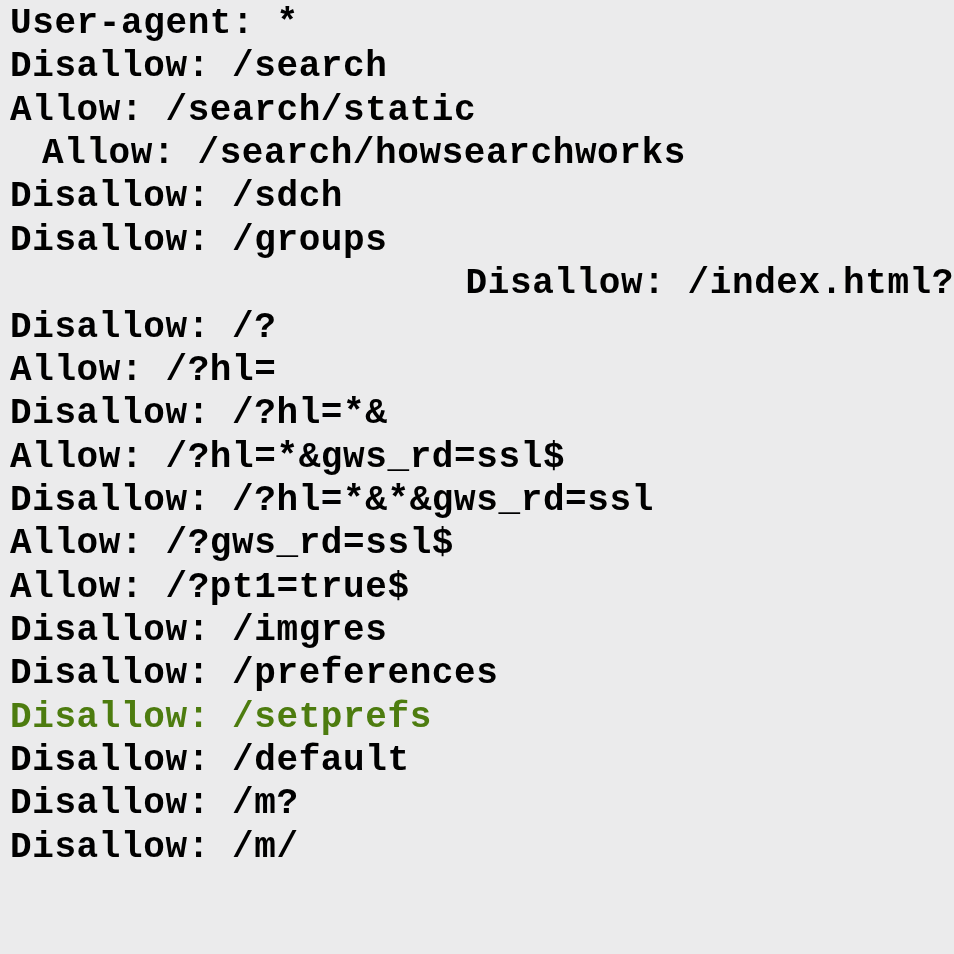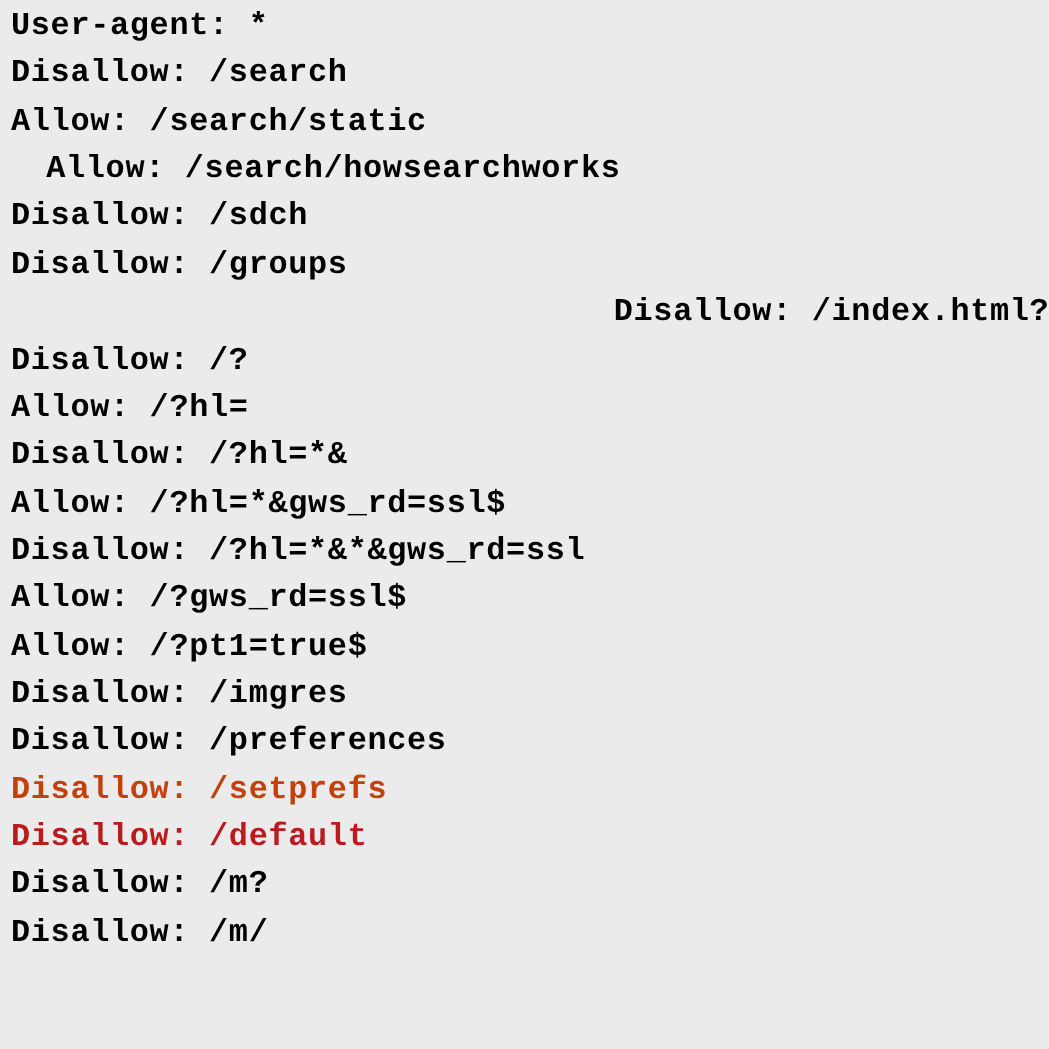--- a/index.html
+++ b/index.html
@@ -12,21 +12,21 @@
   }
   .text-viewport {
     box-sizing: border-box;
     width: 954px;
     height: 954px;
     padding: 2px 0 0 10px;
   }
   .robots-line {
     font-family: "Liberation Mono", "DejaVu Sans Mono", monospace;
     font-weight: bold;
-    font-size: 29px;
+    font-size: 36px;
     line-height: 43.36px;
     color: #000000;
     white-space: pre;
     letter-spacing: 0.6px;
   }
 </style>
 </head>
 <body style="background: rgb(235, 235, 236);">
 
 <div class="text-viewport">
@@ -39,17 +39,17 @@
   <div class="robots-line" style="color: rgb(0, 0, 0); text-align: right;">Disallow: /index.html?</div>
   <div class="robots-line" style="color: rgb(0, 0, 0);">Disallow: /?</div>
   <div class="robots-line" style="color: rgb(0, 0, 0);">Allow: /?hl=</div>
   <div class="robots-line" style="color: rgb(0, 0, 0);">Disallow: /?hl=*&amp;</div>
   <div class="robots-line" style="color: rgb(0, 0, 0);">Allow: /?hl=*&amp;gws_rd=ssl$</div>
   <div class="robots-line" style="color: rgb(0, 0, 0);">Disallow: /?hl=*&amp;*&amp;gws_rd=ssl</div>
   <div class="robots-line" style="color: rgb(0, 0, 0);">Allow: /?gws_rd=ssl$</div>
   <div class="robots-line" style="color: rgb(0, 0, 0);">Allow: /?pt1=true$</div>
   <div class="robots-line" style="color: rgb(0, 0, 0);">Disallow: /imgres</div>
   <div class="robots-line" style="color: rgb(0, 0, 0);">Disallow: /preferences</div>
-  <div class="robots-line" style="color: #c2410c;">Disallow: /setprefs</div>
-  <div class="robots-line" style="color: #b91c1c;">Disallow: /default</div>
+  <div class="robots-line" style="color: #4d7c0f;">Disallow: /setprefs</div>
+  <div class="robots-line" style="color: #000000;">Disallow: /default</div>
   <div class="robots-line" style="color: rgb(0, 0, 0);">Disallow: /m?</div>
   <div class="robots-line" style="color: rgb(0, 0, 0);">Disallow: /m/</div>
 </div>
 
 </body></html>

